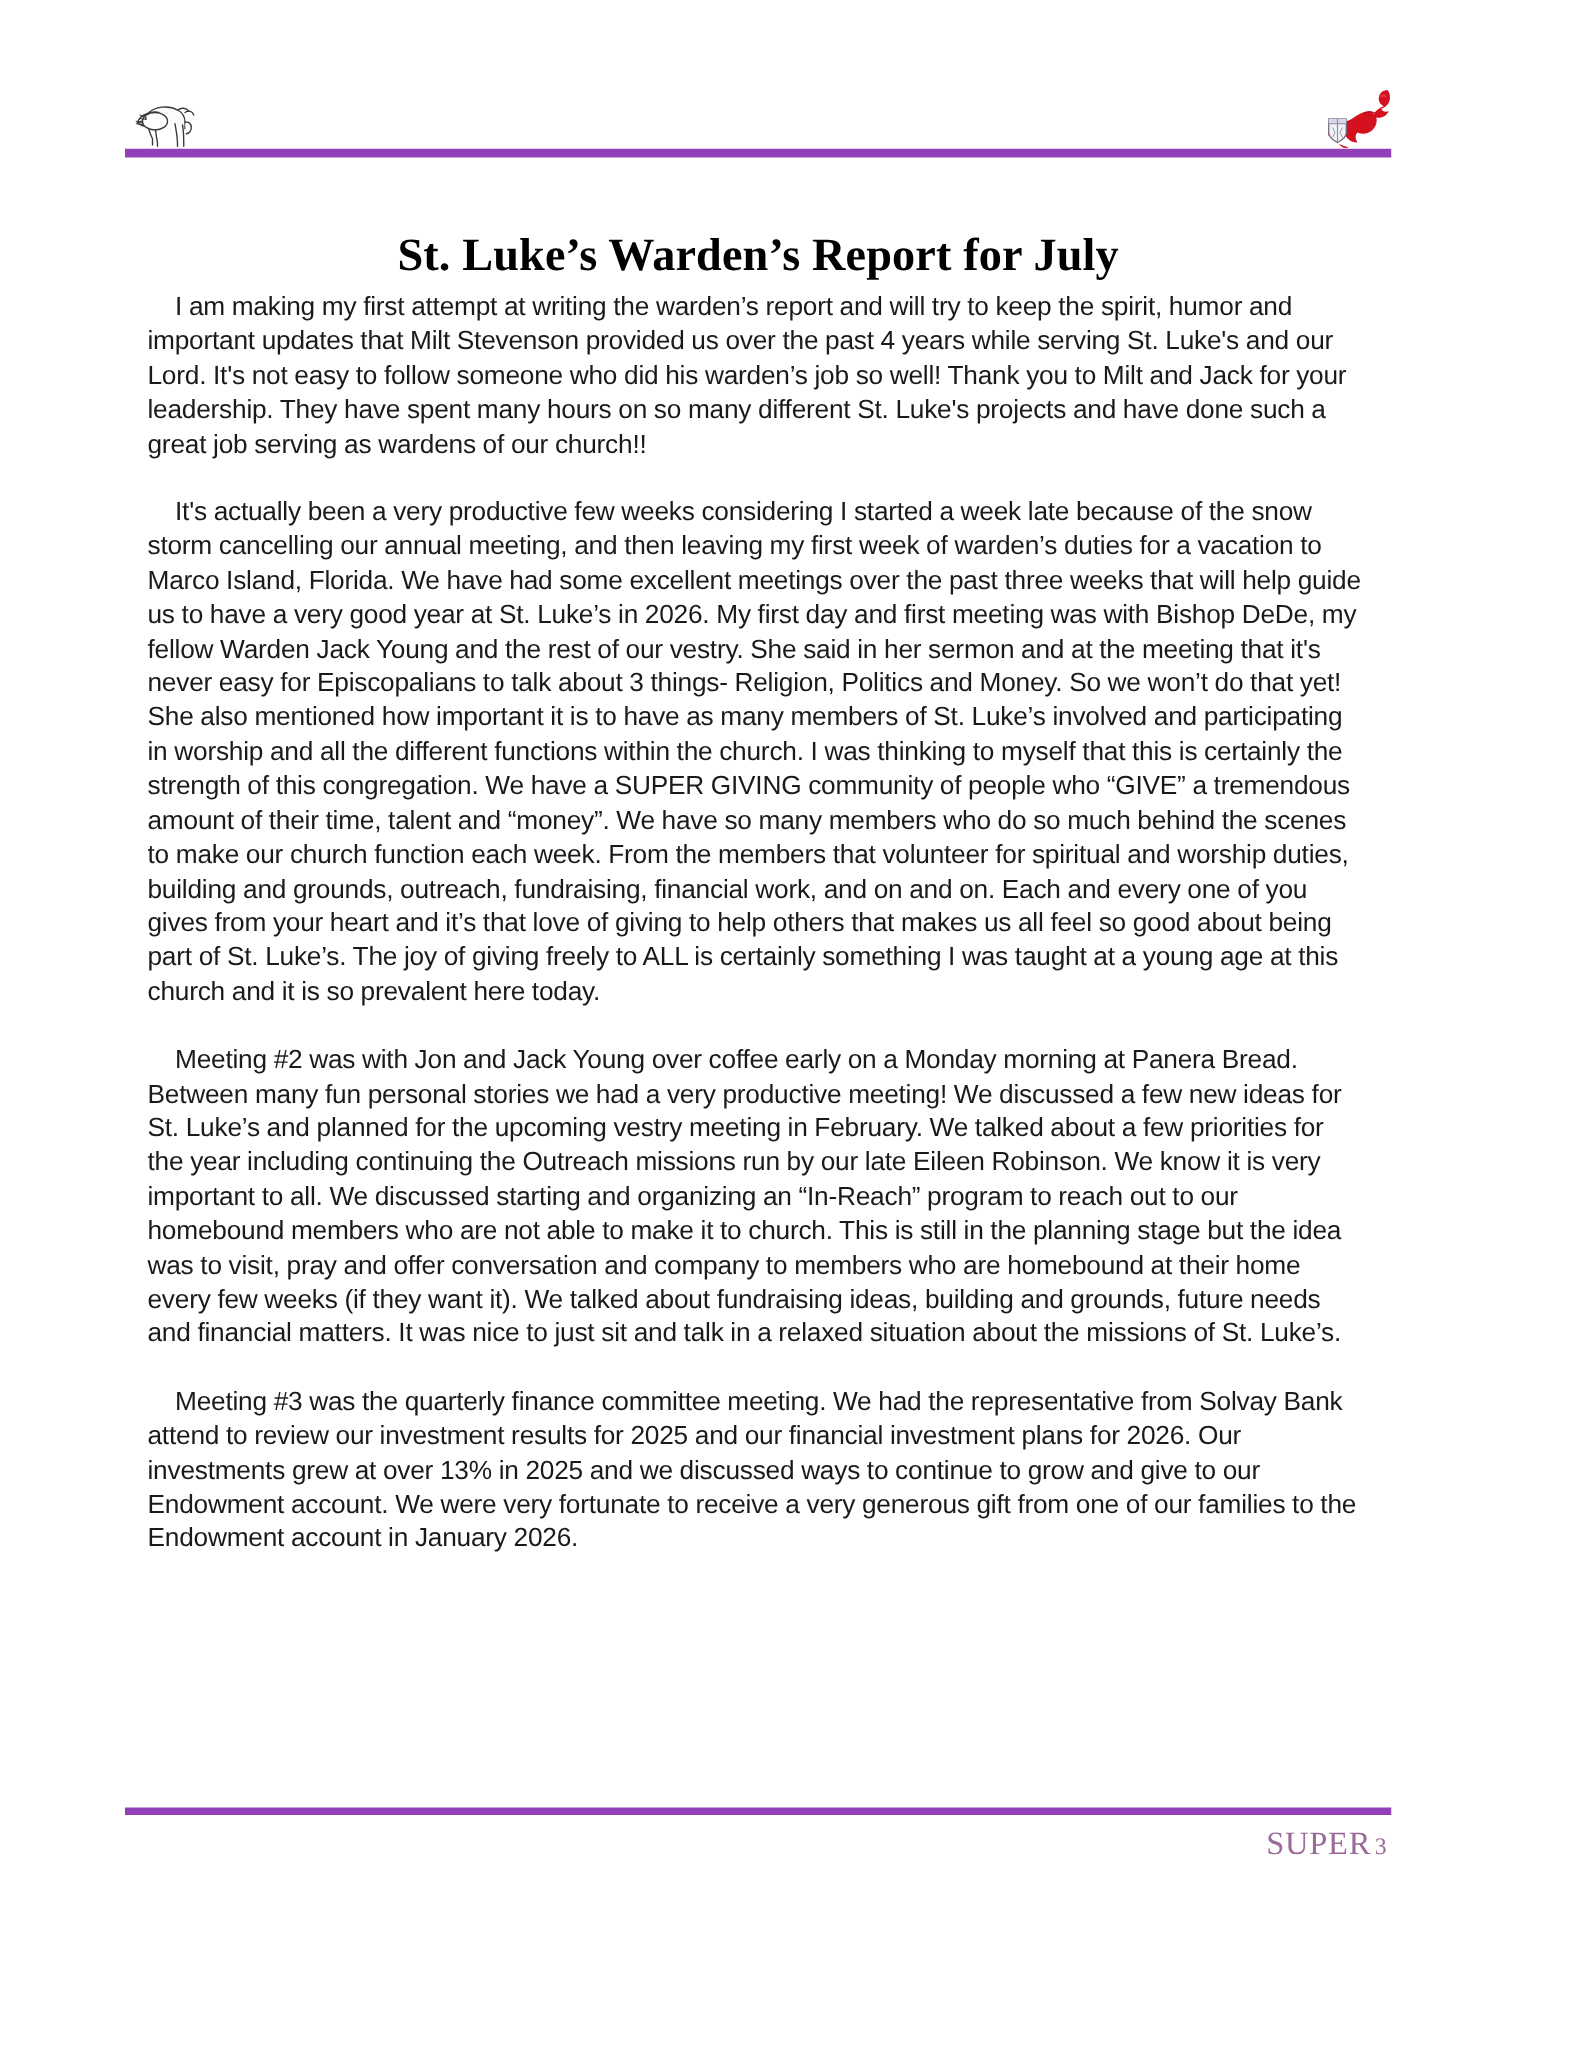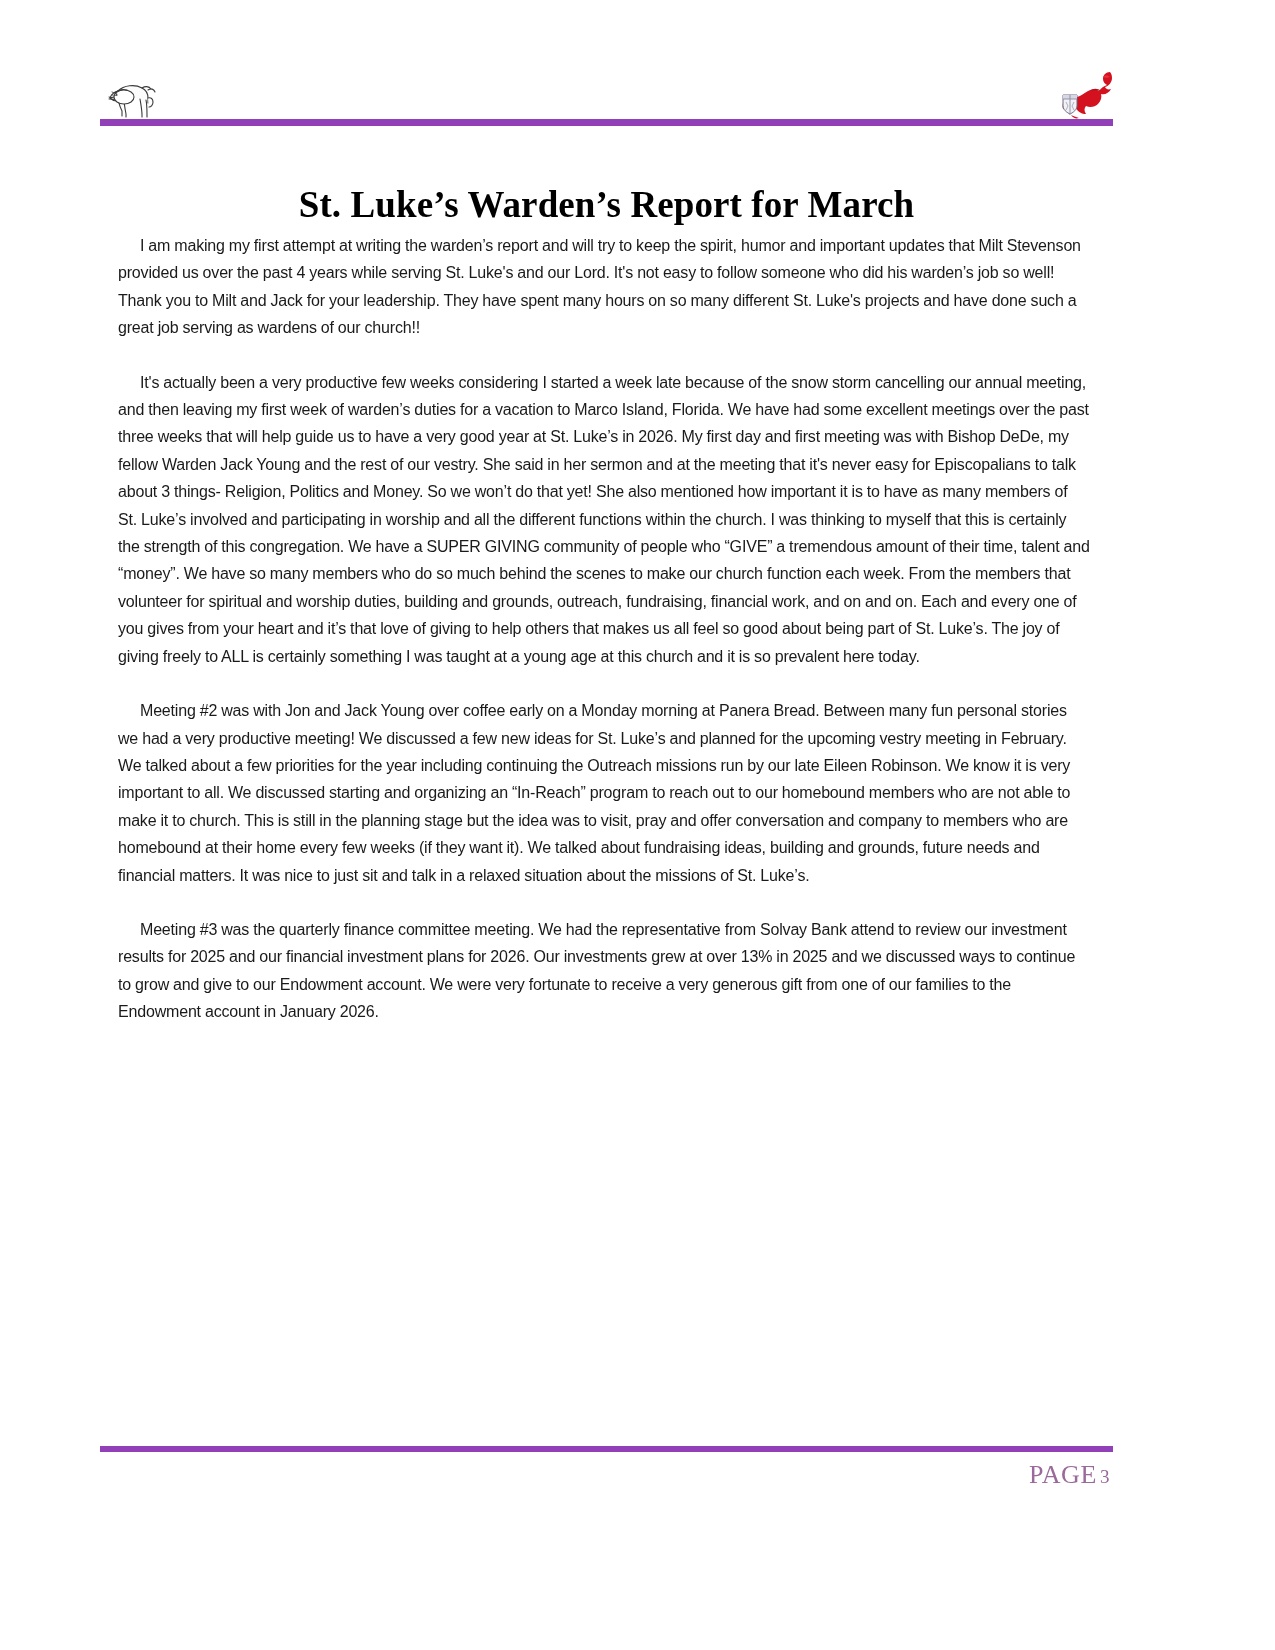--- a/index.html
+++ b/index.html
@@ -72,21 +72,21 @@
 
   
   .body-copy {
     position: absolute;
     left: 118px;
     top: 232px;
     width: 972px;
   }
   .para {
     font-family: "Liberation Sans", sans-serif;
-    font-size: 16px;
+    font-size: 21px;
     line-height: 27.4px;
     color: #1a1a1a;
     text-indent: 22px;
     margin: 0 0 27px 0;
     letter-spacing: -0.18px;
     word-spacing: -0.2px;
   }
   .para:last-child { margin-bottom: 16px; }
 
   
@@ -167,29 +167,29 @@
           <path d="M43 27 L43 46" stroke="#8a8aa4" stroke-width="0.9"></path>
           <path d="M36 31 L50 31" stroke="#8a8aa4" stroke-width="0.9"></path>
           <path d="M39 34 L41 38 L39 42 M47 34 L45 38 L47 42" stroke="#9a9ab4" stroke-width="0.8" fill="none"></path>
         </g>
       </svg>
     </span>
   </div>
 
   <div class="header-rule"></div>
 
-  <h1 class="doc-title">St. Luke’s Warden’s Report for March</h1>
+  <h1 class="doc-title">St. Luke’s Warden’s Report for July</h1>
 
   <div class="body-copy">
     <p class="para">I am making my first attempt at writing the warden’s report and will try to keep the spirit, humor and important updates that Milt Stevenson provided us over the past 4 years while serving St. Luke's and our Lord. It's not easy to follow someone who did his warden’s job so well!  Thank you to Milt and Jack for your leadership. They have spent many hours on so many different St. Luke's projects and have done such a great job serving as wardens of our church!!</p>
     <p class="para">It's actually been a very productive few weeks considering I started a week late because of the snow storm cancelling our annual meeting, and then leaving my first week of warden’s duties for a vacation to Marco Island, Florida. We have had some excellent meetings over the past three weeks that will help guide us to have a very good year at St. Luke’s in 2026. My first day and first meeting was with Bishop DeDe, my fellow Warden Jack Young and the rest of our vestry.  She said in her sermon and at the meeting that it's never easy for Episcopalians to talk about 3 things- Religion, Politics and Money. So we won’t do that yet! She also mentioned how important it is to have as many members of St. Luke’s involved and participating in worship and all the different functions within the church. I was thinking to myself that this is certainly the strength of this congregation. We have a SUPER GIVING community of people who “GIVE” a tremendous amount of their time, talent and “money”. We have so many members who do so much behind the scenes to make our church function each week. From the members that volunteer for spiritual and worship duties, building and grounds, outreach, fundraising, financial work, and on and on. Each and every one of you gives from your heart and it’s that love of giving to help others that makes us all feel so good about being part of St. Luke’s. The joy of giving freely to ALL is certainly something I was taught at a young age at this church and it is so prevalent here today.</p>
     <p class="para">Meeting #2 was with Jon and Jack Young over coffee early on a Monday morning at Panera Bread. Between many fun personal stories we had a very productive meeting! We discussed a few new ideas for St. Luke’s and planned for the upcoming vestry meeting in February. We talked about a few priorities for the year including continuing the Outreach missions run by our late Eileen Robinson. We know it is very important to all. We discussed starting and organizing an “In-Reach” program to reach out to our homebound members who are not able to make it to church. This is still in the planning stage but the idea was to visit, pray and offer conversation and company to members who are homebound at their home every few weeks (if they want it). We talked about fundraising ideas, building and grounds, future needs and financial matters.  It was nice to just sit and talk in a relaxed situation about the missions of St. Luke’s.</p>
     <p class="para">Meeting #3 was the quarterly finance committee meeting. We had the representative from Solvay Bank attend to review our investment results for 2025 and our financial investment plans for 2026.  Our investments grew at over 13% in 2025 and we discussed ways to continue to grow and give to our Endowment account. We were very fortunate to receive a very generous gift from one of our families to the Endowment account in January 2026.</p>
   </div>
 
   <div class="footer-rule"></div>
   <div class="footer">
     <div class="page-label">
-      <span>PAGE</span><span class="pg-num">3</span>
+      <span>SUPER</span><span class="pg-num">3</span>
     </div>
   </div>
 
 </div>
 
 </body></html>

